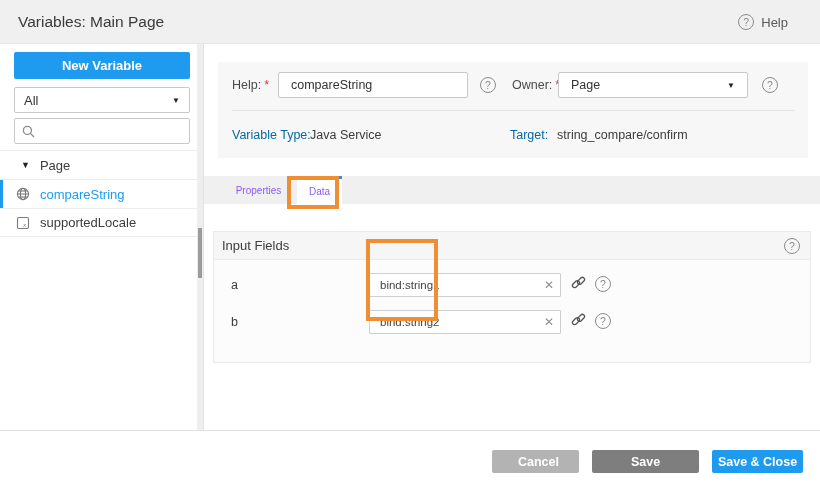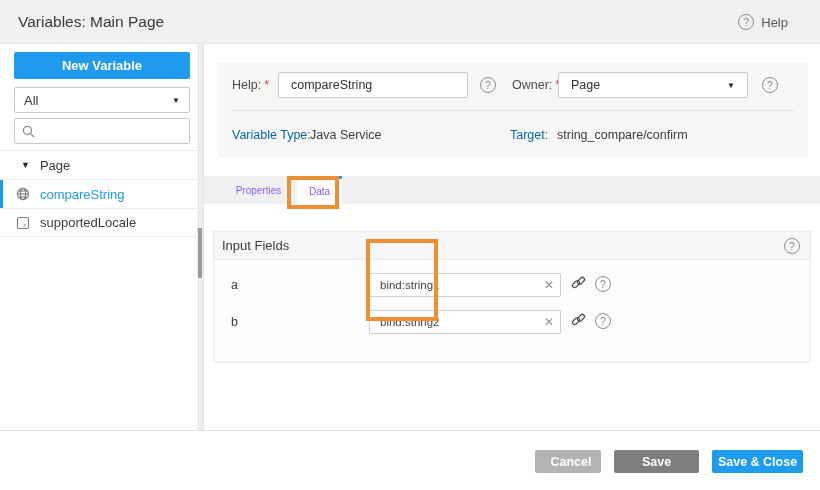--- a/index.html
+++ b/index.html
@@ -147,22 +147,22 @@
     position:absolute; left:0; top:430px; width:820px; height:60px;
     background:#fff; border-top:1px solid #e0e0e0;
     display:flex; align-items:flex-start; justify-content:flex-end;
     gap:13px; padding:19px 17px 0 0;
   }
   .btn {
     height:23px; border:none; border-radius:2px; color:#fff;
     font-size:12.5px; font-weight:bold; cursor:pointer;
     font-family:"Liberation Sans",sans-serif; padding:0 4px;
   }
-  .btn-cancel { width:66px; background:#b3b3b3;padding-left:10px; }
-  .btn-save { width:85px; background:#7e7e7e;text-align:center; }
+  .btn-cancel { width:87px; background:#b3b3b3;padding-left:10px; }
+  .btn-save { width:107px; background:#7e7e7e;text-align:center; }
   .btn-saveclose { width:91px; background:#1e9bef; }
 
   
   .annot {
     position:absolute; border:4px solid #ee8e35; background:transparent;
     pointer-events:none; z-index:50;
   }
   .annot-data-tab { left:287px; top:176px; width:52px; height:33px; }
   .annot-bind-inputs { left:366px; top:239px; width:72px; height:82px; }
 

